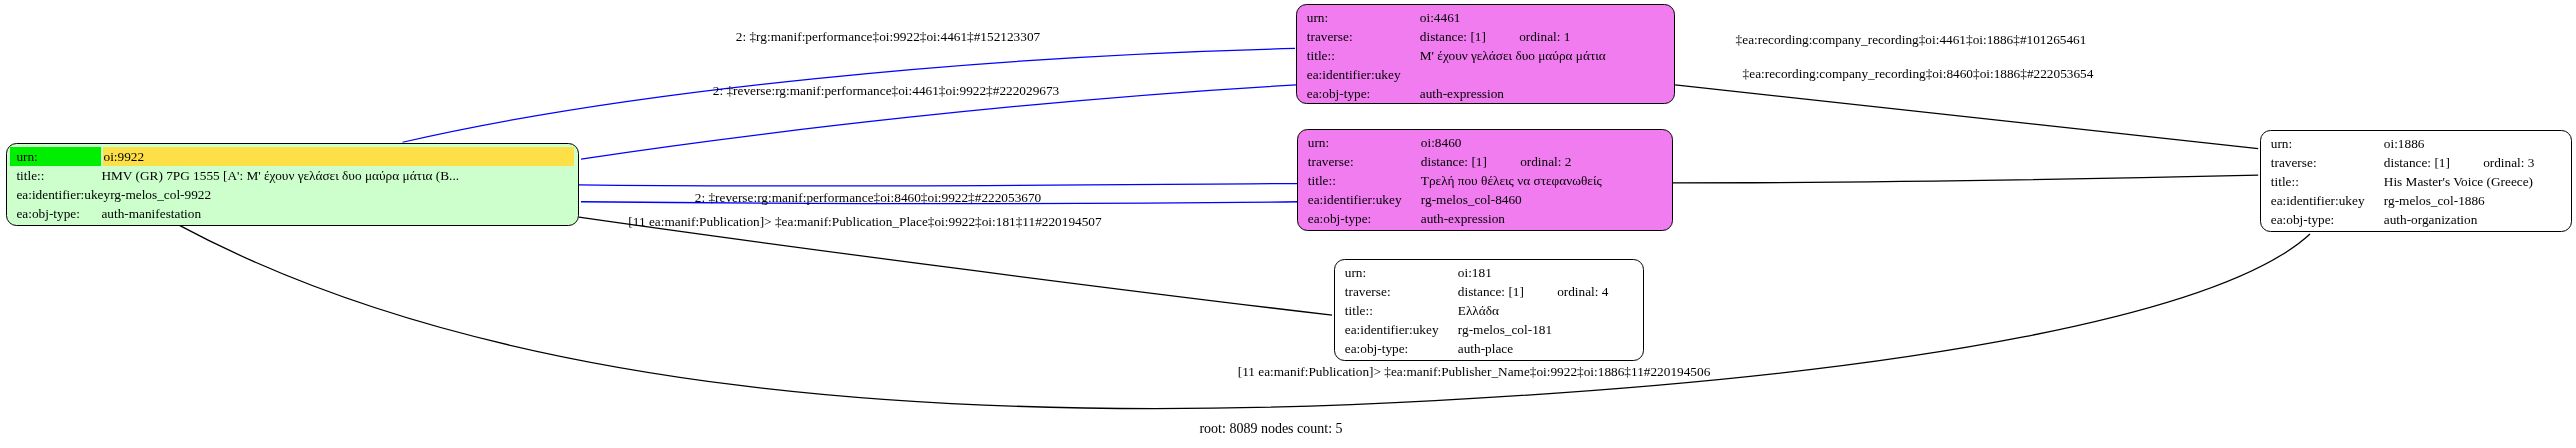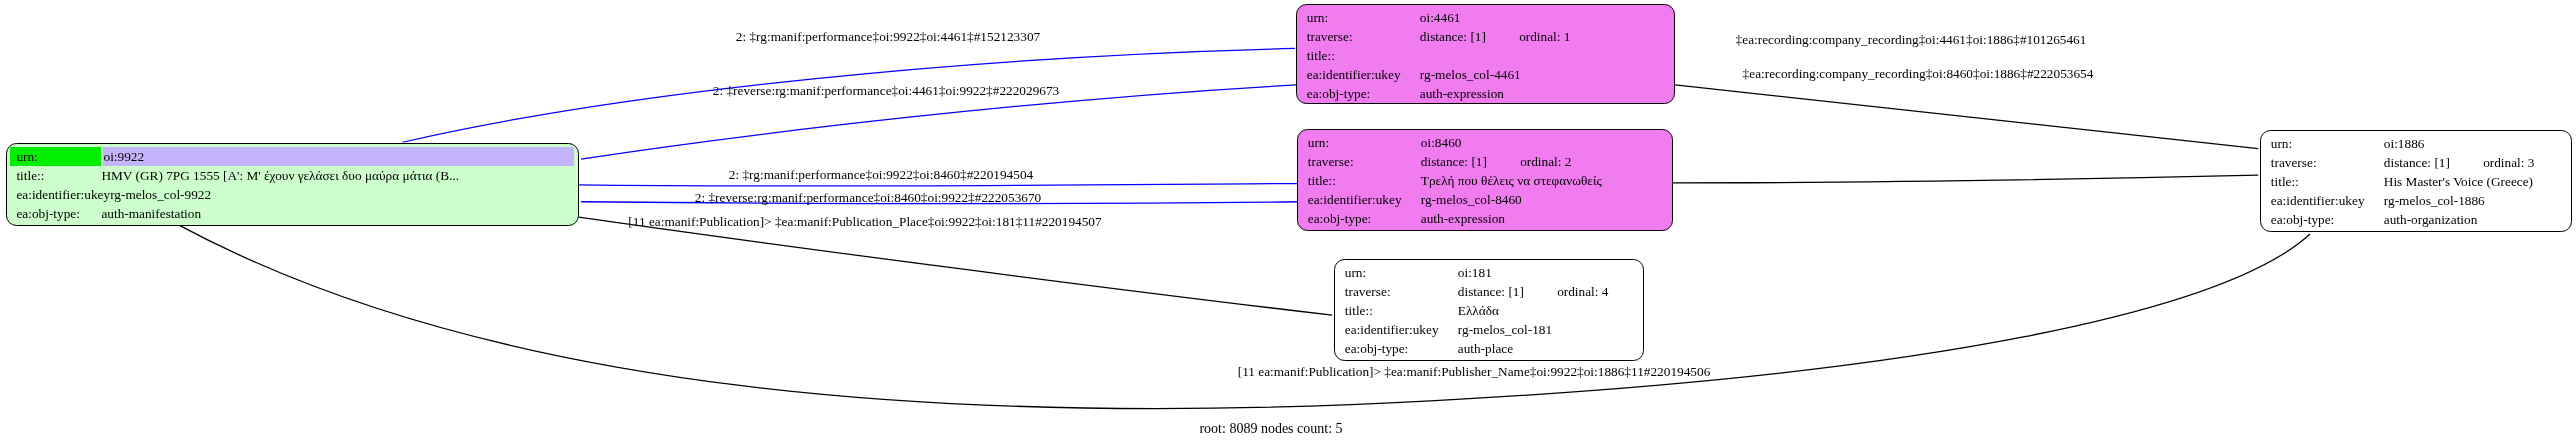--- a/index.html
+++ b/index.html
@@ -14,21 +14,21 @@
   .node{position:absolute;box-sizing:border-box;background:#fff;
         border:1.2px solid #000;border-radius:10.5px;padding-top:3px;
         font-size:13.3px;line-height:19px;}
   .node .row{display:flex;height:19px;margin:0 3.5px;overflow:hidden;}
   .node .key{flex:0 0 113px;padding-left:6.3px;white-space:pre;}
   .node .val{flex:1 1 auto;white-space:pre;}
   .node-green{background:#CCFFCC;}
   .node-green .key{flex-basis:85px;}
   .node-violet{background:#F07CF0;}
   .row-hl .key{background:#00EE00;margin-right:2.1px;}
-  .row-hl .val{background:#c4b5fd;}
+  .row-hl .val{background:#fde047;}
 
   .elabel{position:absolute;transform:translate(-50%,-50%);
           font-size:13.3px;white-space:nowrap;}
   .root-label{position:absolute;transform:translate(-50%,-50%);
           font-size:14px;white-space:nowrap;}
 </style>
 </head>
 <body>
 
 <div class="canvas">
@@ -75,24 +75,24 @@
     <div class="row">
       <div class="key">urn:</div>
       <div class="val">oi:4461</div>
     </div>
     <div class="row">
       <div class="key">traverse:</div>
       <div class="val">distance: [1]          ordinal: 1</div>
     </div>
     <div class="row">
       <div class="key">title::</div>
+      <div class="val">Μ' έχουν γελάσει δυο μαύρα μάτια</div>
     </div>
     <div class="row">
       <div class="key">ea:identifier:ukey</div>
-      <div class="val">rg-melos_col-4461</div>
     </div>
     <div class="row">
       <div class="key">ea:obj-type:</div>
       <div class="val">auth-expression</div>
     </div>
   </div>
 
   <div class="node node-violet" style="left:1297px;top:129px;width:376px;height:102px;">
     <div class="row">
       <div class="key">urn:</div>
@@ -157,21 +157,20 @@
       <div class="val">rg-melos_col-1886</div>
     </div>
     <div class="row">
       <div class="key">ea:obj-type:</div>
       <div class="val">auth-organization</div>
     </div>
   </div>
 
   <div class="elabel" style="left:888px;top:37px">2: ‡rg:manif:performance‡oi:9922‡oi:4461‡#152123307</div>
   <div class="elabel" style="left:886px;top:91px">2: ‡reverse:rg:manif:performance‡oi:4461‡oi:9922‡#222029673</div>
-  <div class="elabel" style="left:881px;top:175px">2: ‡rg:manif:performance‡oi:9922‡oi:8460‡#220194504</div>
   <div class="elabel" style="left:868px;top:198px">2: ‡reverse:rg:manif:performance‡oi:8460‡oi:9922‡#222053670</div>
   <div class="elabel" style="left:865px;top:222px">[11 ea:manif:Publication]&gt; ‡ea:manif:Publication_Place‡oi:9922‡oi:181‡11#220194507</div>
   <div class="elabel" style="left:1911px;top:40px">‡ea:recording:company_recording‡oi:4461‡oi:1886‡#101265461</div>
   <div class="elabel" style="left:1918px;top:74px">‡ea:recording:company_recording‡oi:8460‡oi:1886‡#222053654</div>
   <div class="elabel" style="left:1474px;top:372px">[11 ea:manif:Publication]&gt; ‡ea:manif:Publisher_Name‡oi:9922‡oi:1886‡11#220194506</div>
 
   <div class="root-label" style="left:1271px;top:429px">root: 8089 nodes count: 5</div>
 
 </div>
 

